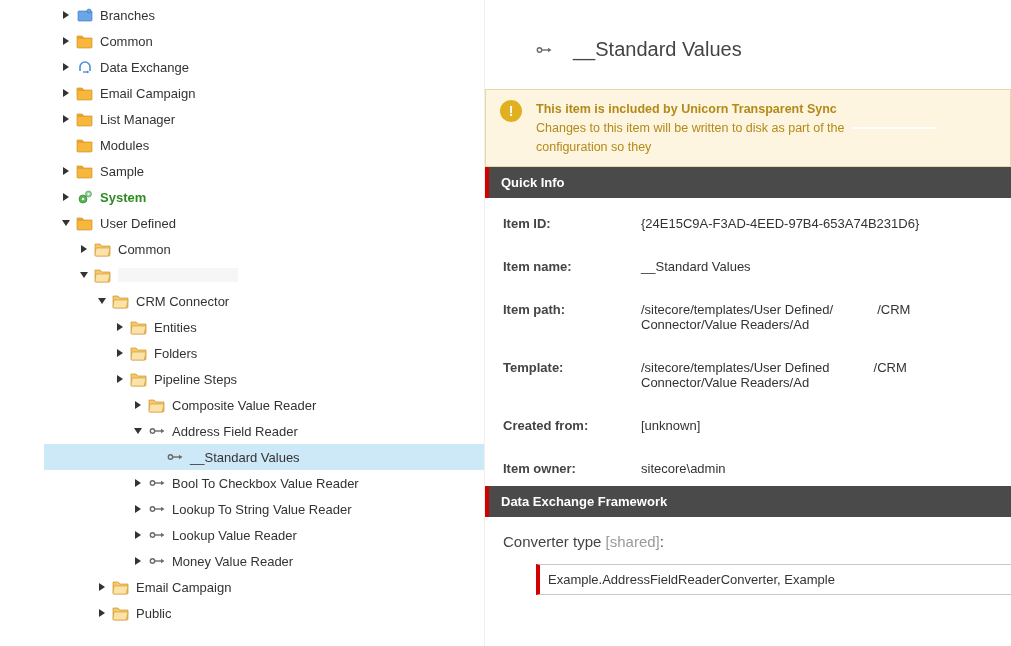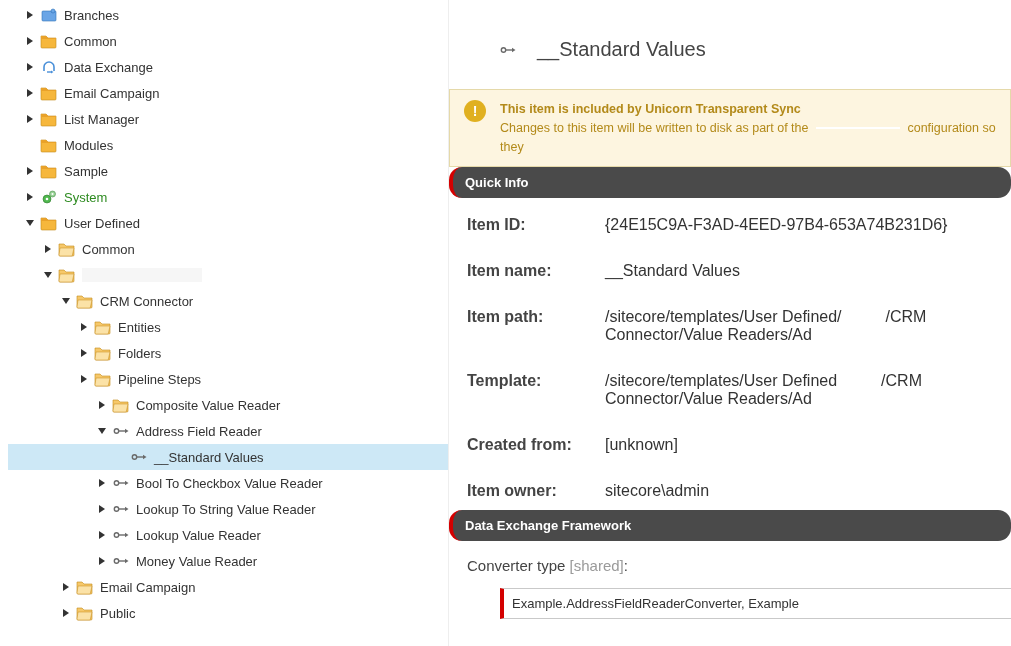--- a/index.html
+++ b/index.html
@@ -16,20 +16,21 @@
     width: 1011px;
     height: 646px;
     overflow: hidden;
   }
   
   .tree-wrap {
     width: 448px;
     height: 100%;
     overflow-y: scroll;
     padding: 2px 0 2px 8px;
+    margin-left: 36px;
   }
   .tree-wrap::-webkit-scrollbar { width: 14px; }
   .tree-wrap::-webkit-scrollbar-track { background: #f4f4f4; }
   .tree-wrap::-webkit-scrollbar-thumb { background: #c1c1c1; border-radius: 2px; }
   .row {
     display: flex;
     align-items: center;
     height: 26px;
     cursor: default;
     white-space: nowrap;
@@ -44,21 +45,21 @@
   .expander svg { width:10px; height:10px; }
   .expander.blank { visibility: hidden; }
   .icon {
     width: 18px; height: 18px;
     display:inline-flex; align-items:center; justify-content:center;
     margin-right: 6px;
     flex-shrink:0;
   }
   .icon svg { width:18px; height:18px; }
   .label { }
-  .row.system .label { color: #2e8b21; }
+  .row.system .label { color: #2e8b21; font-weight: bold; }
   .row.selected {
     background: #cde8f6;
   }
   
   .content {
     flex: 1;
     height: 100%;
     overflow: hidden;
     display:flex; flex-direction:column;
     border-left: 1px solid #eee;
@@ -91,29 +92,28 @@
     padding: 1px 42px; margin: 0 4px;
     vertical-align: middle;
   }
   .section-head {
     background:#4a4a4a;
     color:#fff;
     font-size:13px;
     font-weight:bold;
     padding: 8px 12px;
     border-left: 4px solid #d40000;
-    border-radius: 13px;
   }
   .info-grid {
     padding: 18px 18px 10px 18px;
     display:grid;
     grid-template-columns: 110px 1fr;
     row-gap: 18px;
     column-gap: 10px;
-    font-size: 16px;
+    font-size: 13px;
     gap: 28px;
   }
   .info-grid .k { font-weight:bold; color:#444; }
   .info-grid .v { color:#333; }
   .info-grid .v .white-chip {
     display:inline-block; background:#fff; padding:1px 20px; margin:0 2px;
     border:0;
   }
   .field-block {
     padding: 16px 18px;

